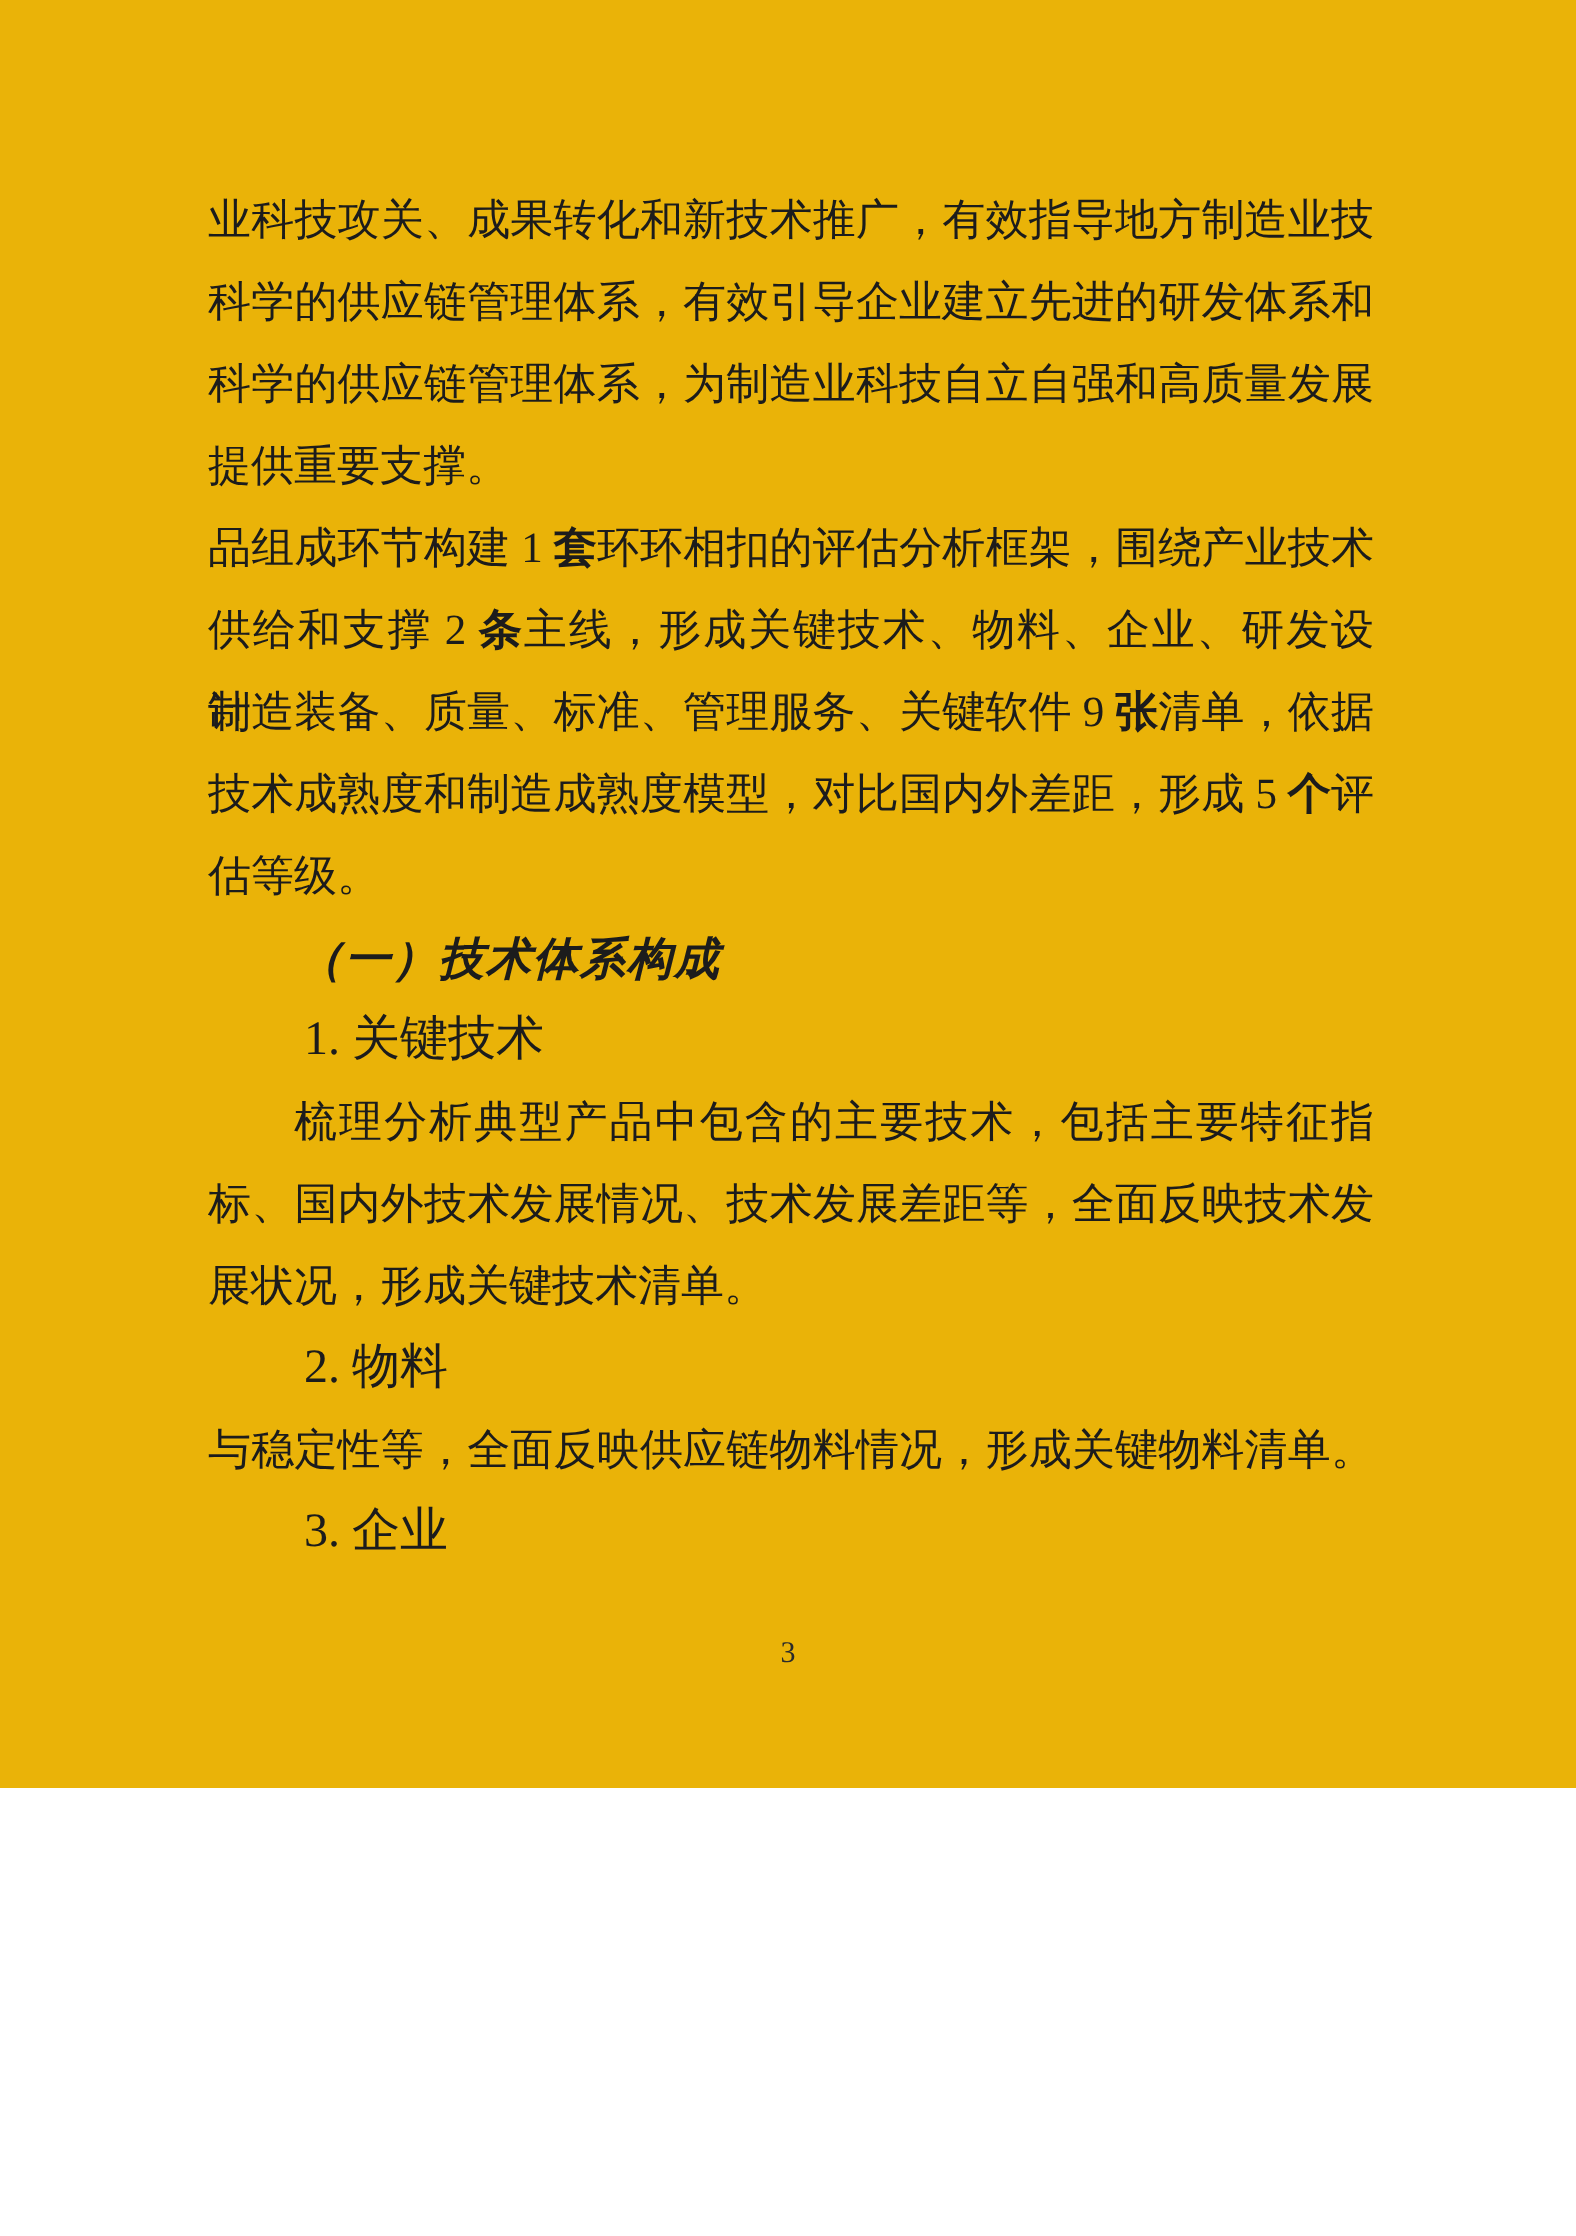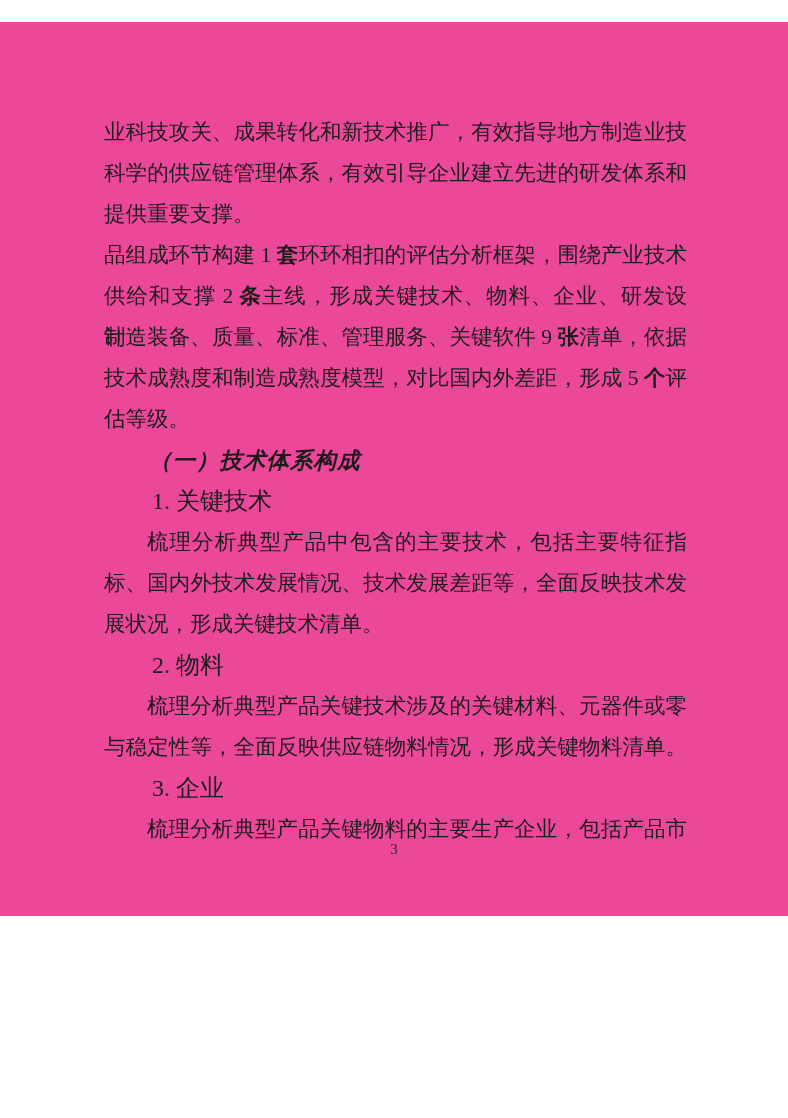--- a/index.html
+++ b/index.html
@@ -5,23 +5,22 @@
   html, body {
     margin: 0;
     padding: 0;
     background: #ffffff;
     font-family: "Liberation Serif", serif;
   }
   .page {
     position: relative;
     width: 788px;
     height: 894px;
-    background: #ec4899;
+    background: #eab308;
     overflow: hidden;
-    margin-top: 22px;
   }
   .content {
     position: absolute;
     left: 104px;
     top: 90px;
     width: 583px;
     font-size: 21.5px;
     line-height: 41px;
     color: #1c1c1c;
     font-family: "Liberation Serif", serif;
@@ -72,20 +71,21 @@
   }
 </style>
 </head>
 <body>
 
 <div class="page">
   <div class="content">
       <div class="block body">
         <div class="line just"><span>业科技攻关、成果转化和新技术推广，有效指导地方制造业技</span></div>
         <div class="line just"><span>科学的供应链管理体系，有效引导企业建立先进的研发体系和</span></div>
+        <div class="line just"><span>科学的供应链管理体系，为制造业科技自立自强和高质量发展</span></div>
         <div class="line"><span>提供重要支撑。</span></div>
       </div>
       <div class="block body">
         <div class="line just"><span>品组成环节构建 1 </span><span class="bold-seg">套</span><span>环环相扣的评估分析框架，围绕产业技术</span></div>
         <div class="line just"><span>供给和支撑 2 </span><span class="bold-seg">条</span><span>主线，形成关键技术、物料、企业、研发设计、</span></div>
         <div class="line just"><span>制造装备、质量、标准、管理服务、关键软件 9 </span><span class="bold-seg">张</span><span>清单，依据</span></div>
         <div class="line just"><span>技术成熟度和制造成熟度模型，对比国内外差距，形成 5 </span><span class="bold-seg">个</span><span>评</span></div>
         <div class="line"><span>估等级。</span></div>
       </div>
       <div class="block heading-sub">
@@ -96,24 +96,20 @@
       </div>
       <div class="block body">
         <div class="line just ind"><span>梳理分析典型产品中包含的主要技术，包括主要特征指</span></div>
         <div class="line just"><span>标、国内外技术发展情况、技术发展差距等，全面反映技术发</span></div>
         <div class="line"><span>展状况，形成关键技术清单。</span></div>
       </div>
       <div class="block heading-num">
         <div class="line ind"><span>2. 物料</span></div>
       </div>
       <div class="block body">
-        <div class="line just ind"><span>梳理分析典型产品关键技术涉及的关键材料、元器件或零</span></div>
         <div class="line just"><span>与稳定性等，全面反映供应链物料情况，形成关键物料清单。</span></div>
       </div>
       <div class="block heading-num">
         <div class="line ind"><span>3. 企业</span></div>
-      </div>
-      <div class="block body">
-        <div class="line just ind"><span>梳理分析典型产品关键物料的主要生产企业，包括产品市</span></div>
       </div>
     </div>
   <div class="page-number">3</div>
 </div>
 
 </body></html>

